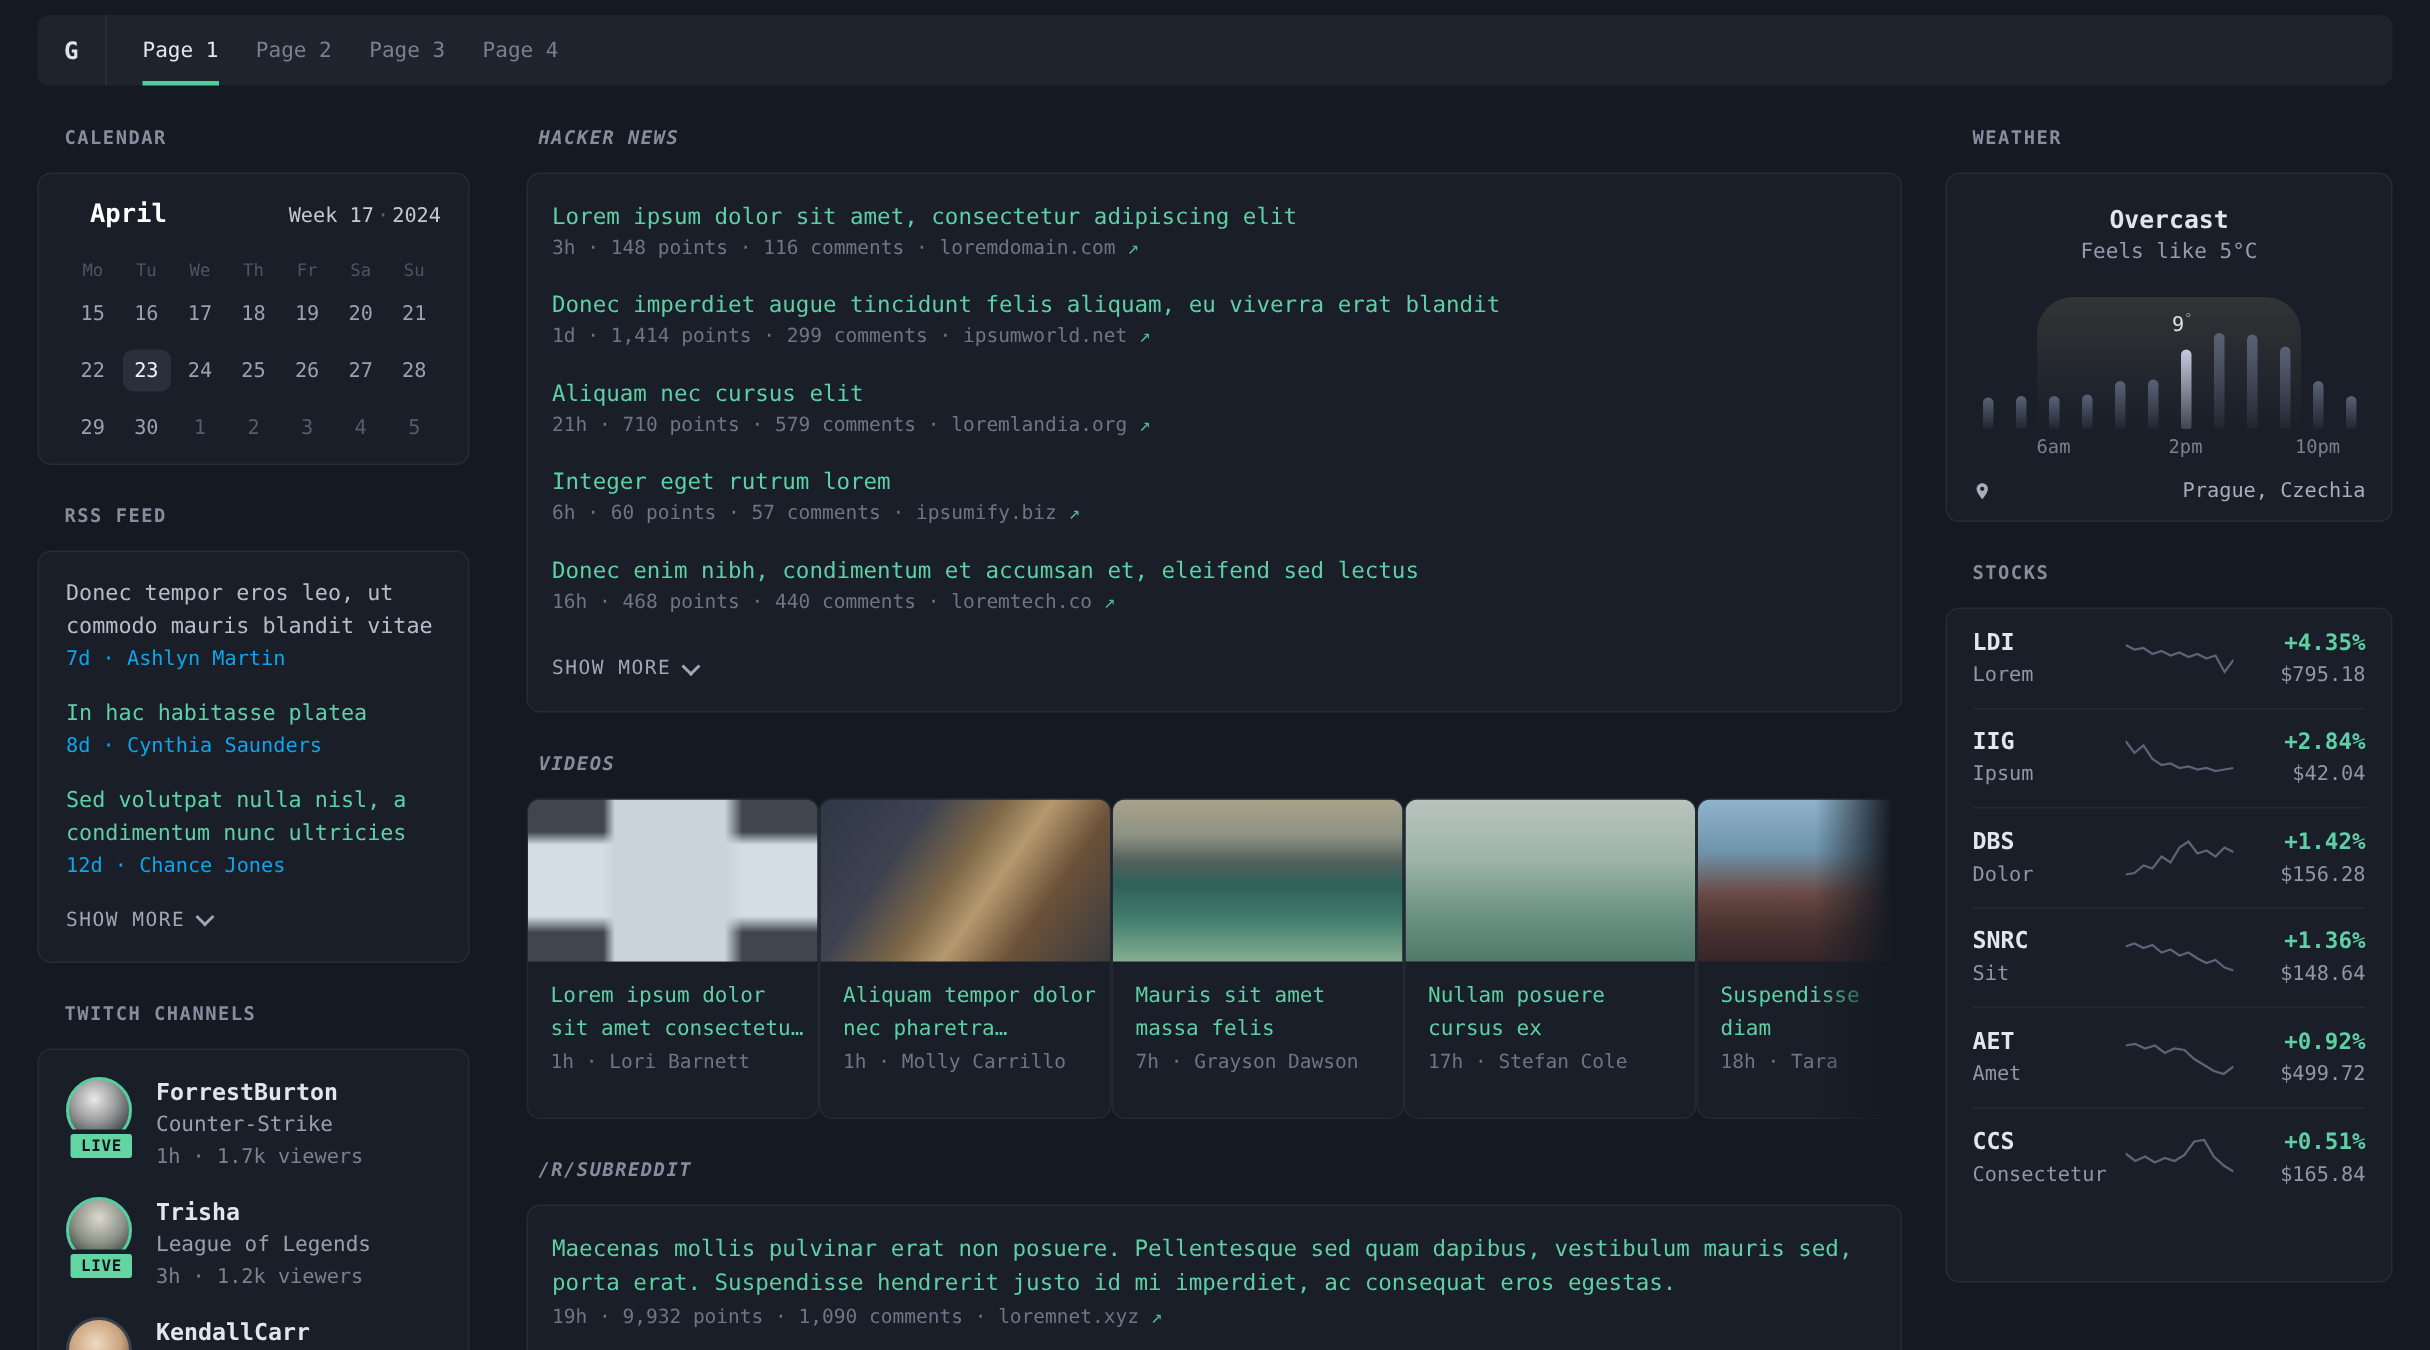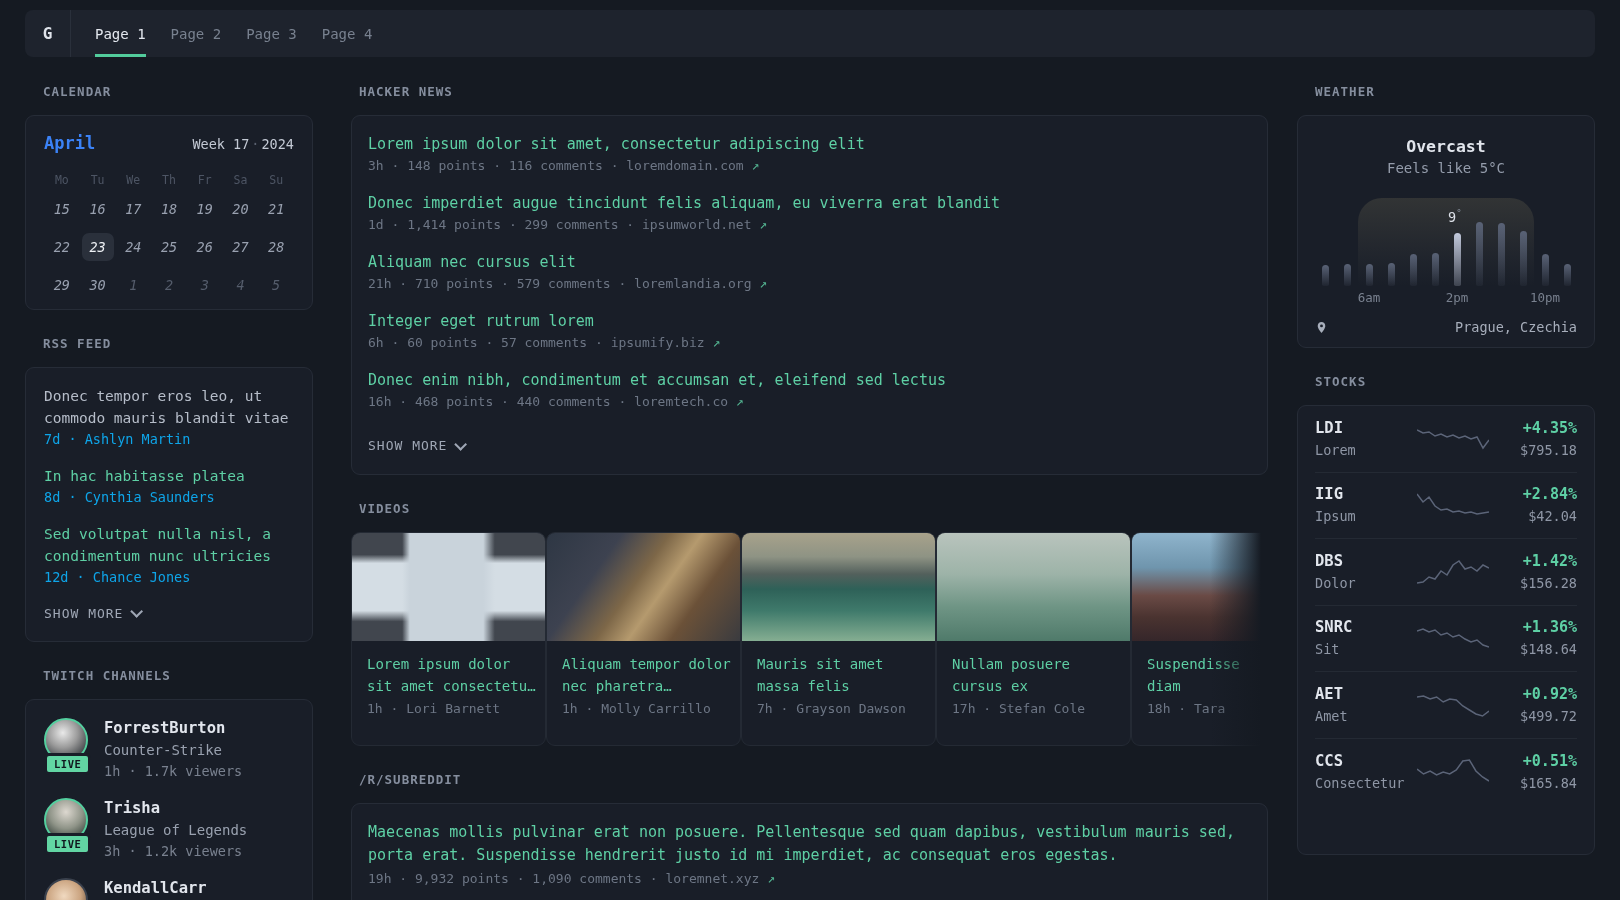--- a/index.html
+++ b/index.html
@@ -27,42 +27,42 @@
   .tab.active { color:#e4e8ef; border-bottom-color:#52cc9c; }
   
   .col { position:absolute; top:58px; }
   .col-left  { left:25px;   width:288px; }
   .col-mid   { left:351px;  width:917px; }
   .col-right { left:1297px; width:298px; }
   .w-label {
     font-size:12.5px; letter-spacing:1px; color:#858e9e; font-weight:600;
     margin:27px 0 16px 18px; height:14px; line-height:14px;
   }
-  .col-mid .w-label { margin-left:8px; }
+  .col-mid .w-label { margin-left:8px;font-style:italic; }
   .w-label:first-child { margin-top:27px; }
   .card {
     background:#191e28; border:1px solid #262c37; border-radius:9px;
   }
   
   .cal-card { height:195px; padding:17px 18px; }
   .cal-head { display:flex; justify-content:space-between; align-items:baseline; height:24px; }
-  .cal-month { font-size:17px; font-weight:bold; color:#3b82f6; }
+  .cal-month { font-size:17px; font-weight:bold; color:#ffffff;margin-left:16px; }
   .cal-week { font-size:13.5px; color:#c3c9d4; }
   .cal-week .sep { color:#5a6270; padding:0 2px; }
   .cal-grid { margin-top:16px; }
   .cal-row { display:flex; }
   .cal-cell { width:36px; text-align:center; }
   .cal-dayhead { font-size:11.5px; color:#4d5564; height:14px; line-height:14px; }
   .cal-dates .cal-cell { height:31px; line-height:31px; font-size:13.5px; color:#99a1b0; }
   .cal-dates .cal-cell.dim { color:#555d6c; }
   .cal-dates .cal-cell.active span {
     display:inline-block; width:32px; height:28px; line-height:28px;
     background:#2a303b; border-radius:7px; color:#eef1f5;
   }
-  .cal-dates { margin-top:7px;font-style:italic; }
+  .cal-dates { margin-top:7px; }
   
   .feed-card { padding:17px 18px; }
   .feed-item { margin-bottom:15px; }
   .feed-item:last-of-type { margin-bottom:0; }
   .link-title { font-size:14.5px; line-height:22px; color:#5ed0a5; cursor:pointer; }
   .link-title.read { color:#b6bdc9; }
   .meta { font-size:13.5px; line-height:21px; color:#0ea5e9; }
   .show-more {
     margin-top:15px; font-size:13px; line-height:21px; letter-spacing:1px;
     color:#9fa7b5; cursor:pointer; display:flex; align-items:center; gap:7px;

